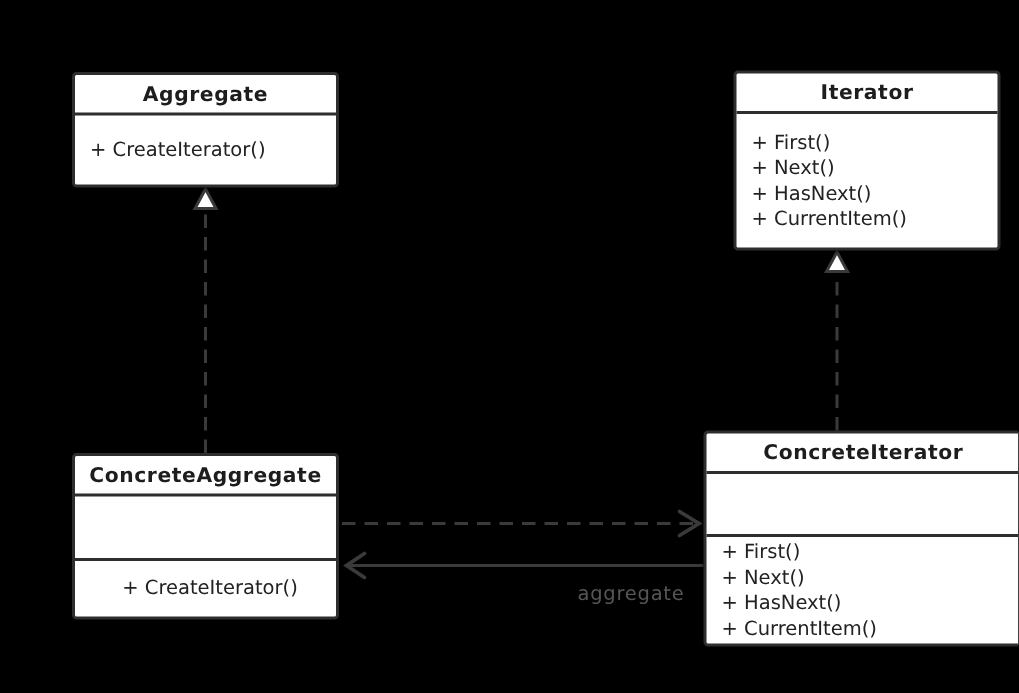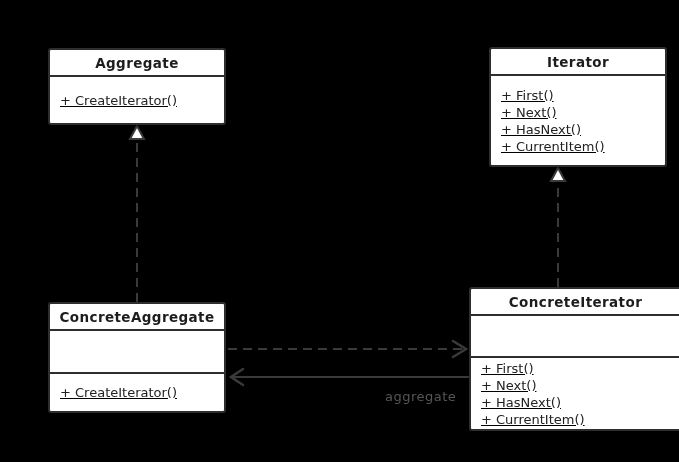--- a/index.html
+++ b/index.html
@@ -49,32 +49,31 @@
     border-bottom: 2px solid #2e2e2e;
   }
   .uml-methods {
     box-sizing: border-box;
     flex: 1;
     display: flex;
     flex-direction: column;
     justify-content: center;
     padding-left: 10px;
     padding-right: 4px;
-    text-decoration: underline;
   }
   .uml-member {
     font-size: 13px;
     line-height: 17px;
     color: #222222;
     white-space: nowrap;
   }
   
   .box-aggregate          { left: 48px;  top: 48px;  width: 178px; height: 77px;  }
   .box-iterator           { left: 469px; top: 47px;  width: 178px; height: 120px; margin-left: 20px; }
-  .box-concrete-aggregate { left: 48px;  top: 302px; width: 178px; height: 111px; }
+  .box-concrete-aggregate { left: 48px;  top: 302px; width: 178px; height: 111px; text-align: center; }
   .box-concrete-iterator  { left: 469px; top: 287px; width: 213px; height: 144px; }
   .box-concrete-aggregate .uml-attrs { height: 43px; }
   .box-concrete-iterator  .uml-attrs { height: 42px; }
   .edge-label {
     position: absolute;
     left: 385px;
     top: 389px;
     font-size: 13px;
     color: #565656;
     letter-spacing: 0.5px;

